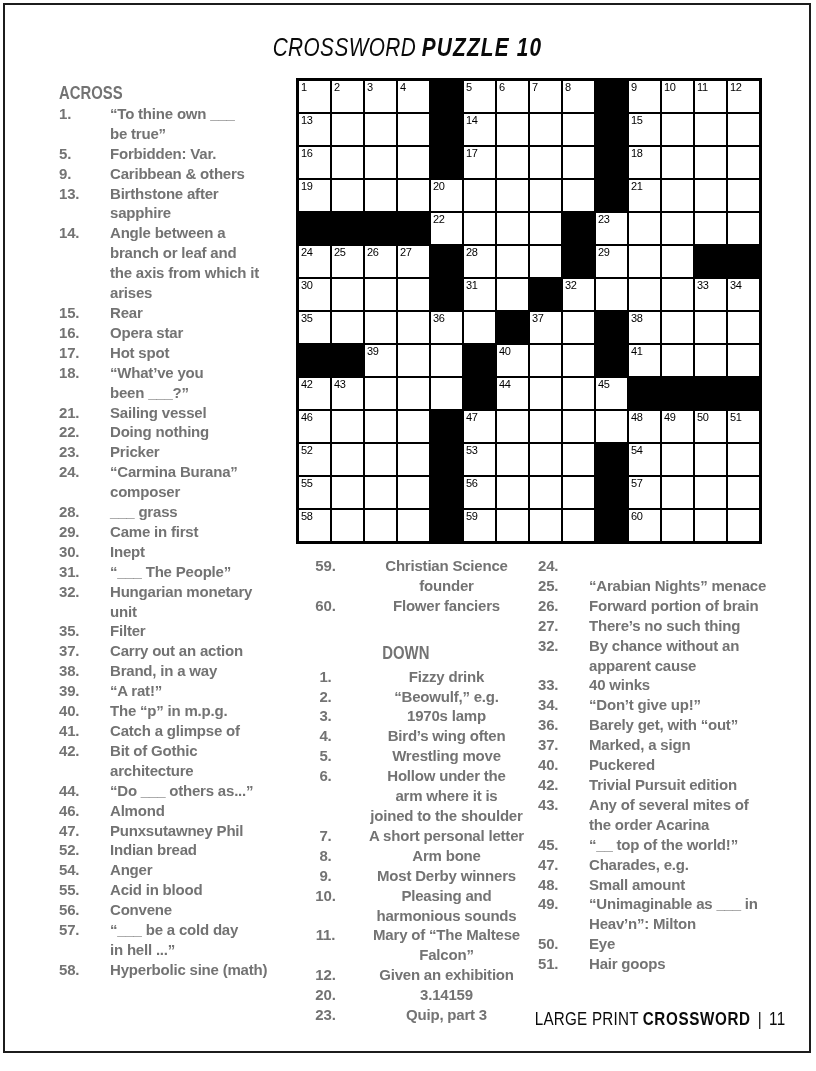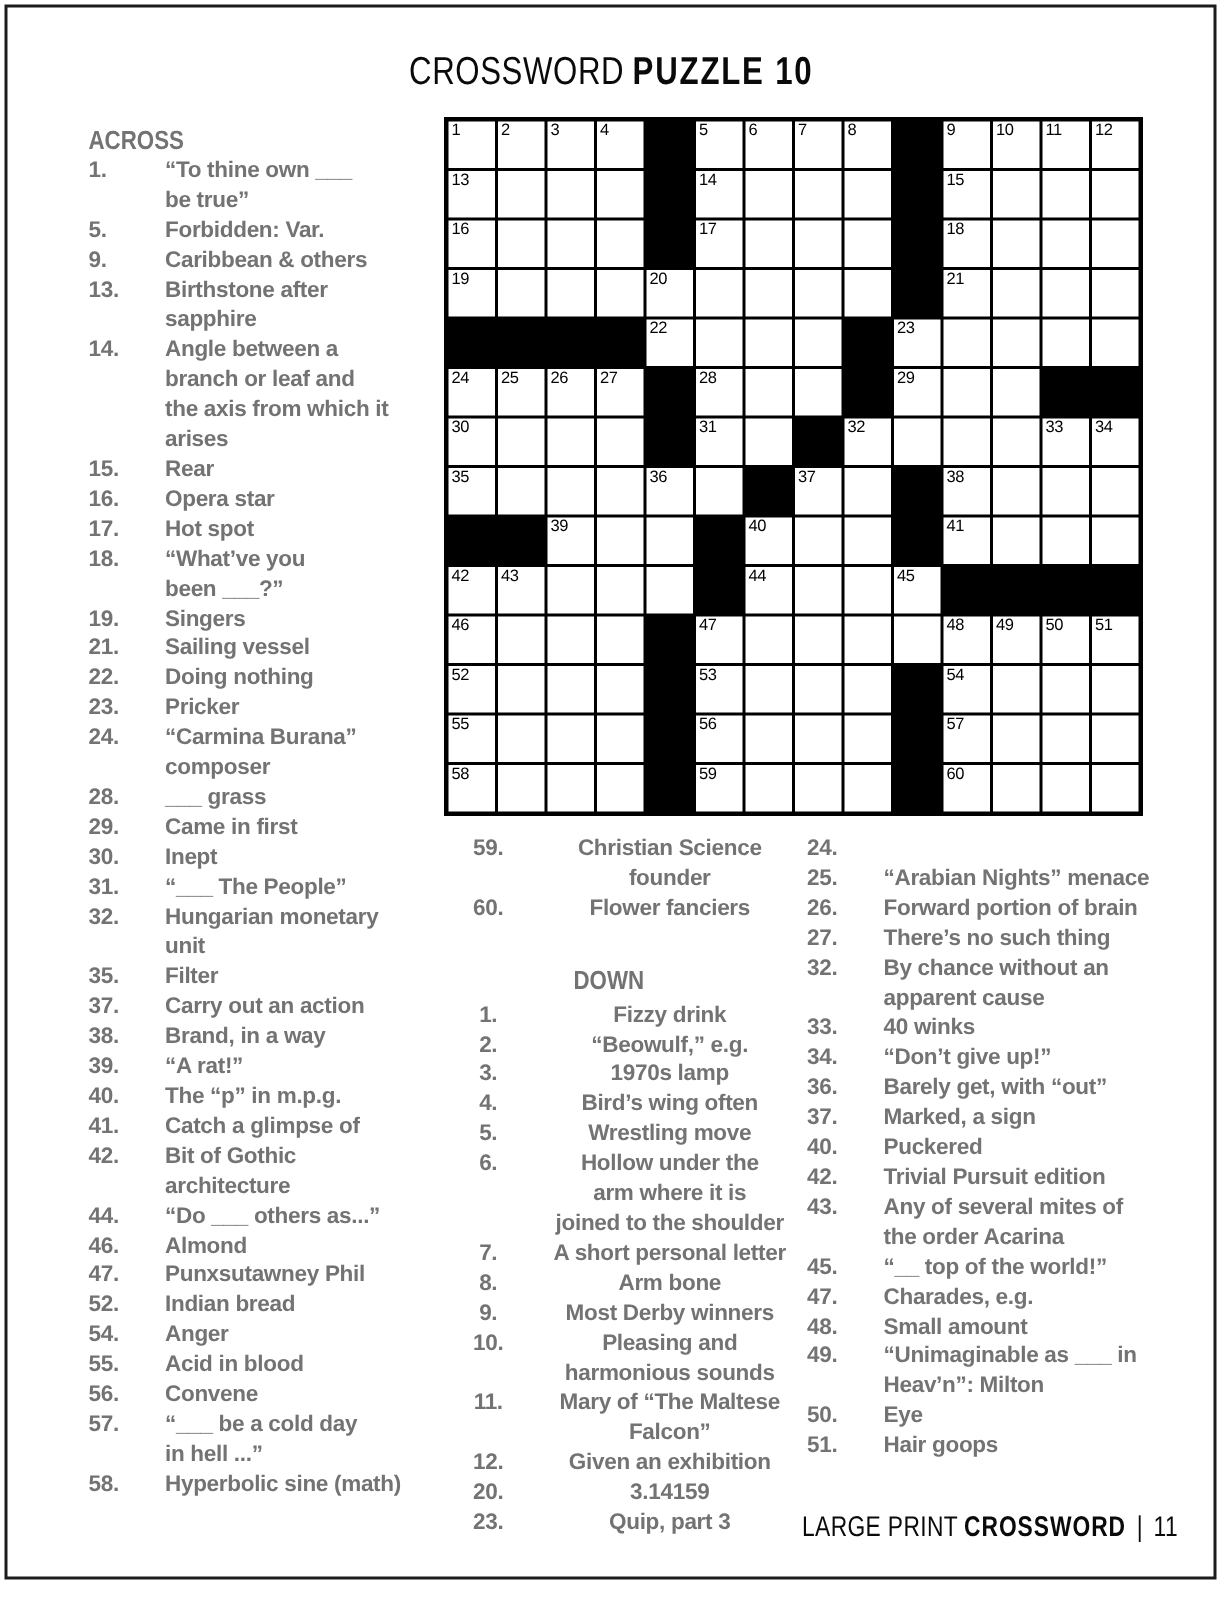--- a/index.html
+++ b/index.html
@@ -58,21 +58,21 @@
   .f-reg{font-weight:400;letter-spacing:0.3px;}
   .f-bold{font-weight:700;letter-spacing:0.8px;margin-left:5px;}
   .f-sep{font-weight:400;margin:0 9px;}
   .f-page{font-weight:400;letter-spacing:0.5px;}
 </style>
 </head>
 <body>
 
 <div class="page-border"></div>
 
-<h1 class="title" style="margin:0;">
+<h1 class="title" style="margin:0;font-style:italic;">
   <span class="title-inner"><span class="title-reg">CROSSWORD</span><span class="title-bold">PUZZLE 10</span></span>
 </h1>
 
 <div id="grid" class="grid">
     <div class="cell">
       <span class="cellnum">1</span>
     </div>
     <div class="cell">
       <span class="cellnum">2</span>
     </div>
@@ -425,24 +425,20 @@
         <span class="txt">Opera star</span>
       </div>
       <div class="clue">
         <span class="num">17.</span>
         <span class="txt">Hot spot</span>
       </div>
       <div class="clue">
         <span class="num">18.</span>
         <span class="txt">“What’ve you
 been ___?”</span>
-      </div>
-      <div class="clue">
-        <span class="num">19.</span>
-        <span class="txt">Singers</span>
       </div>
       <div class="clue">
         <span class="num">21.</span>
         <span class="txt">Sailing vessel</span>
       </div>
       <div class="clue">
         <span class="num">22.</span>
         <span class="txt">Doing nothing</span>
       </div>
       <div class="clue">

